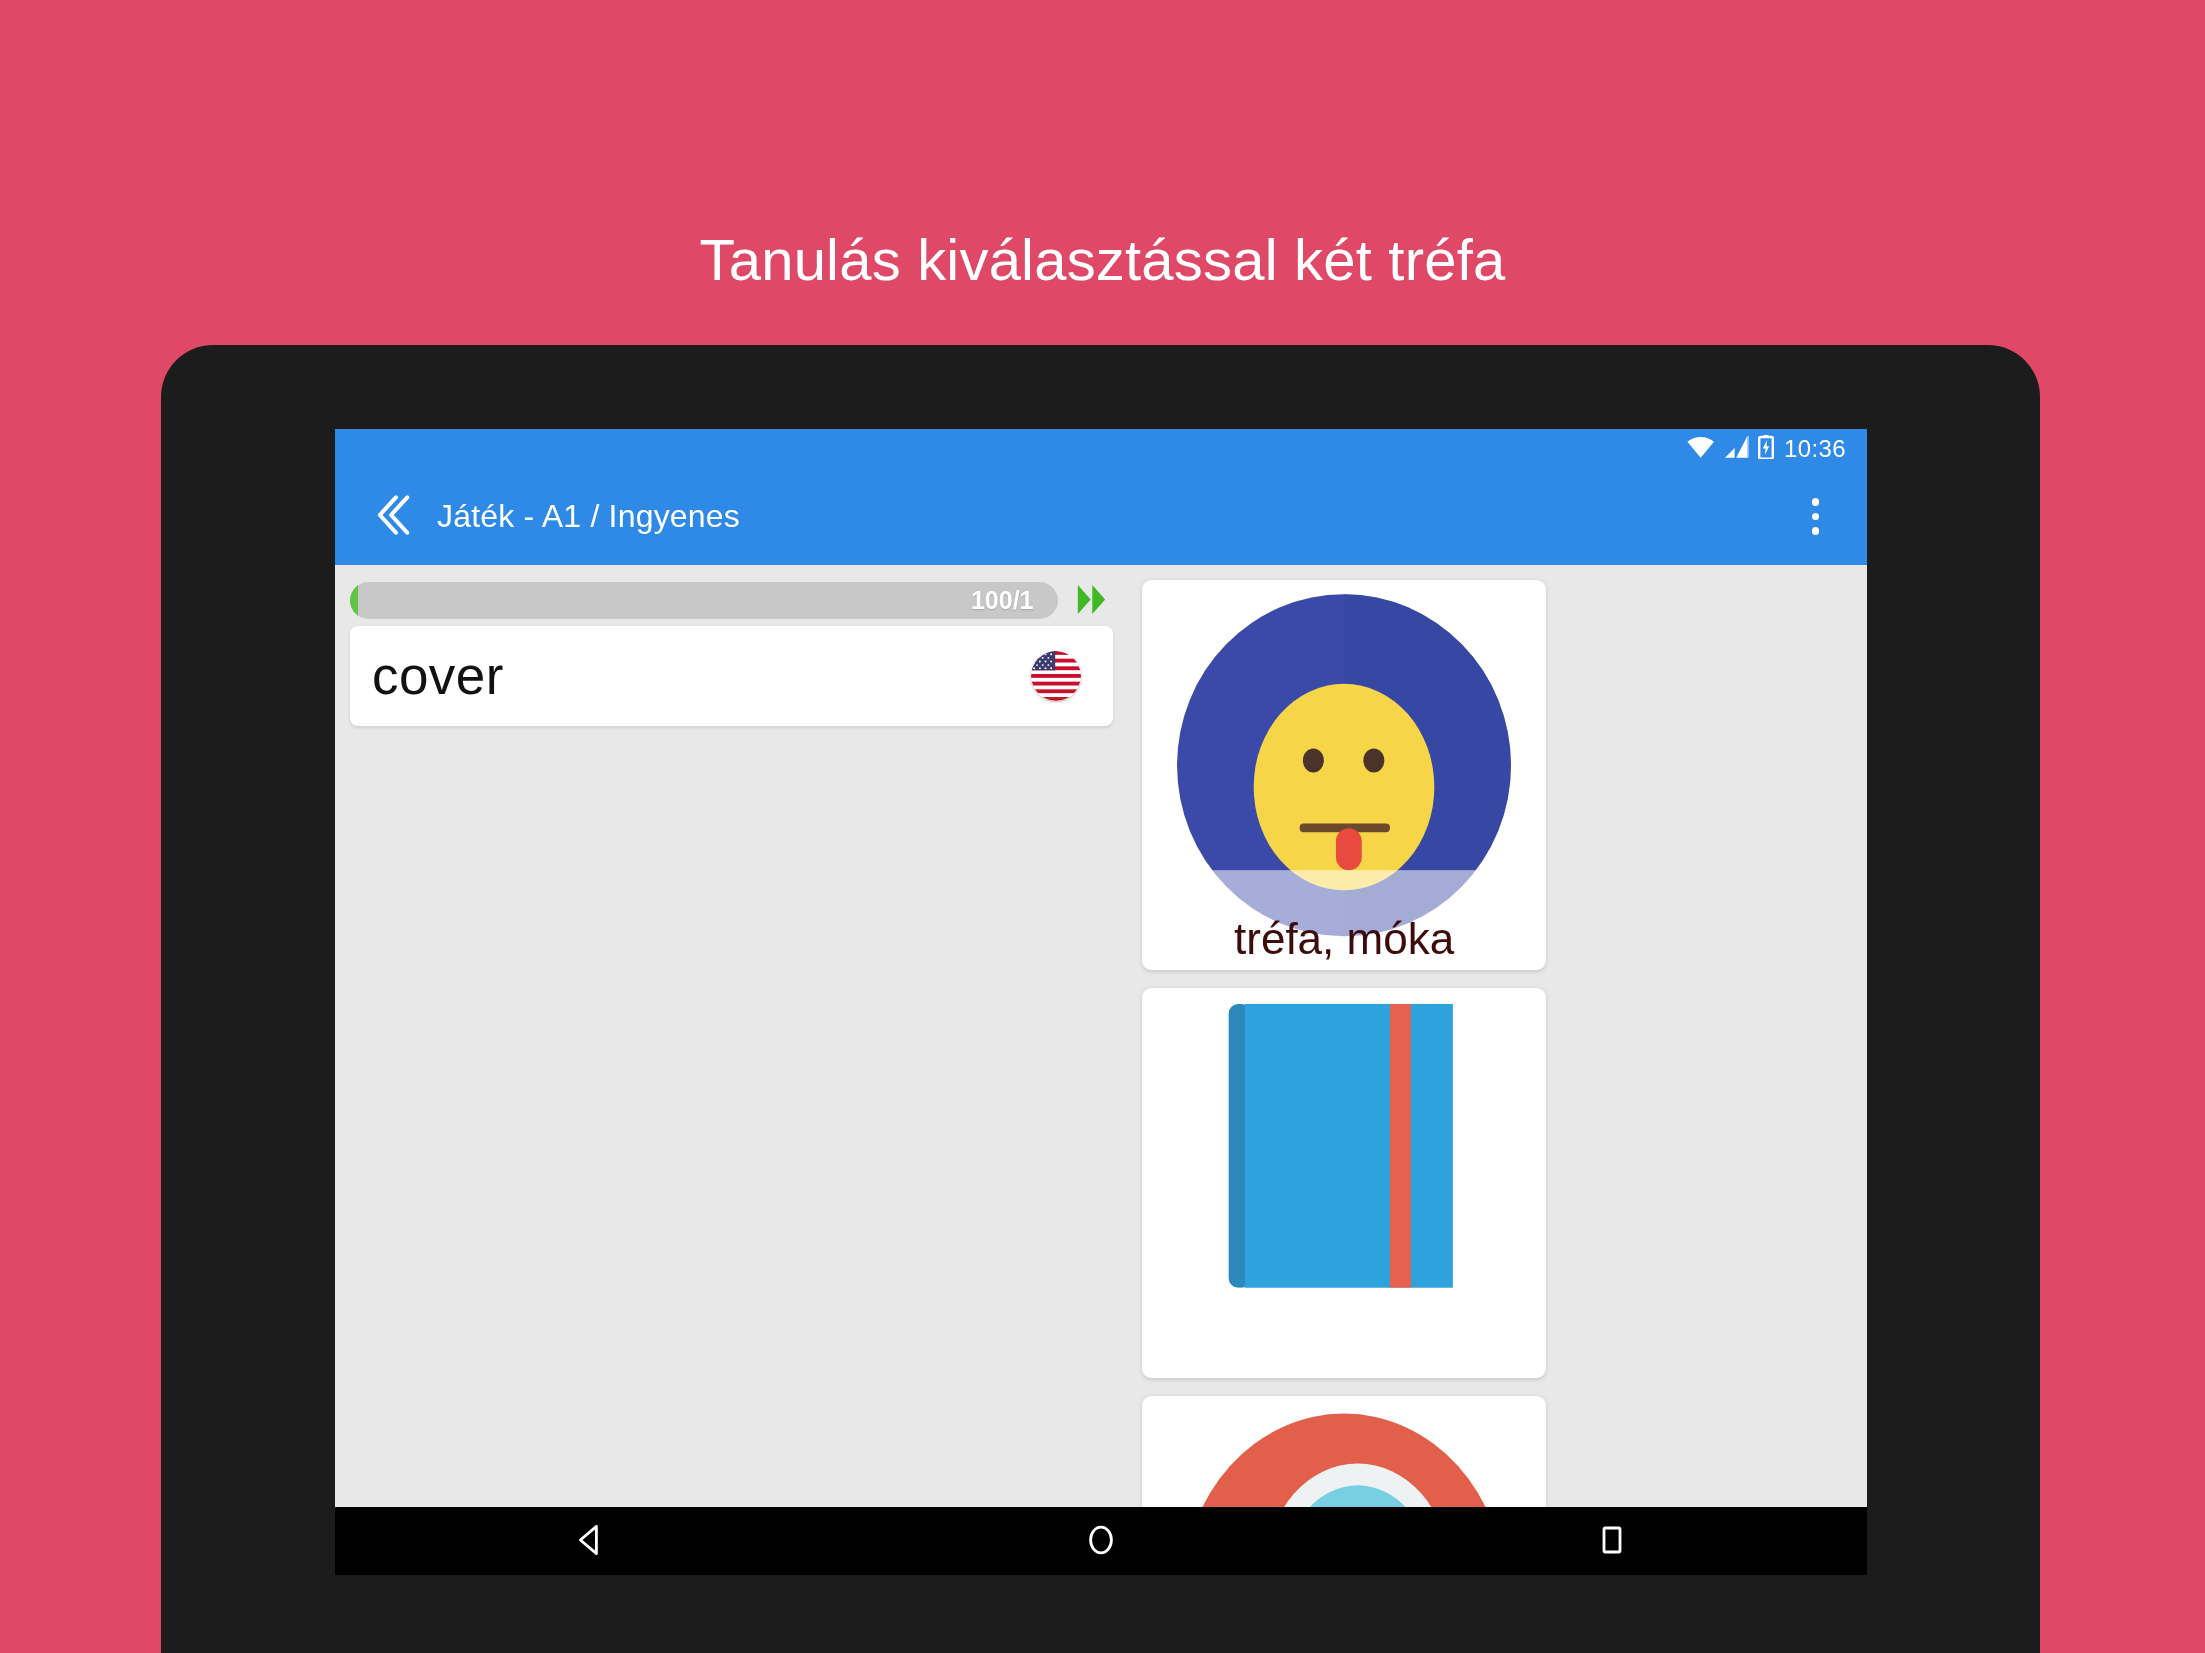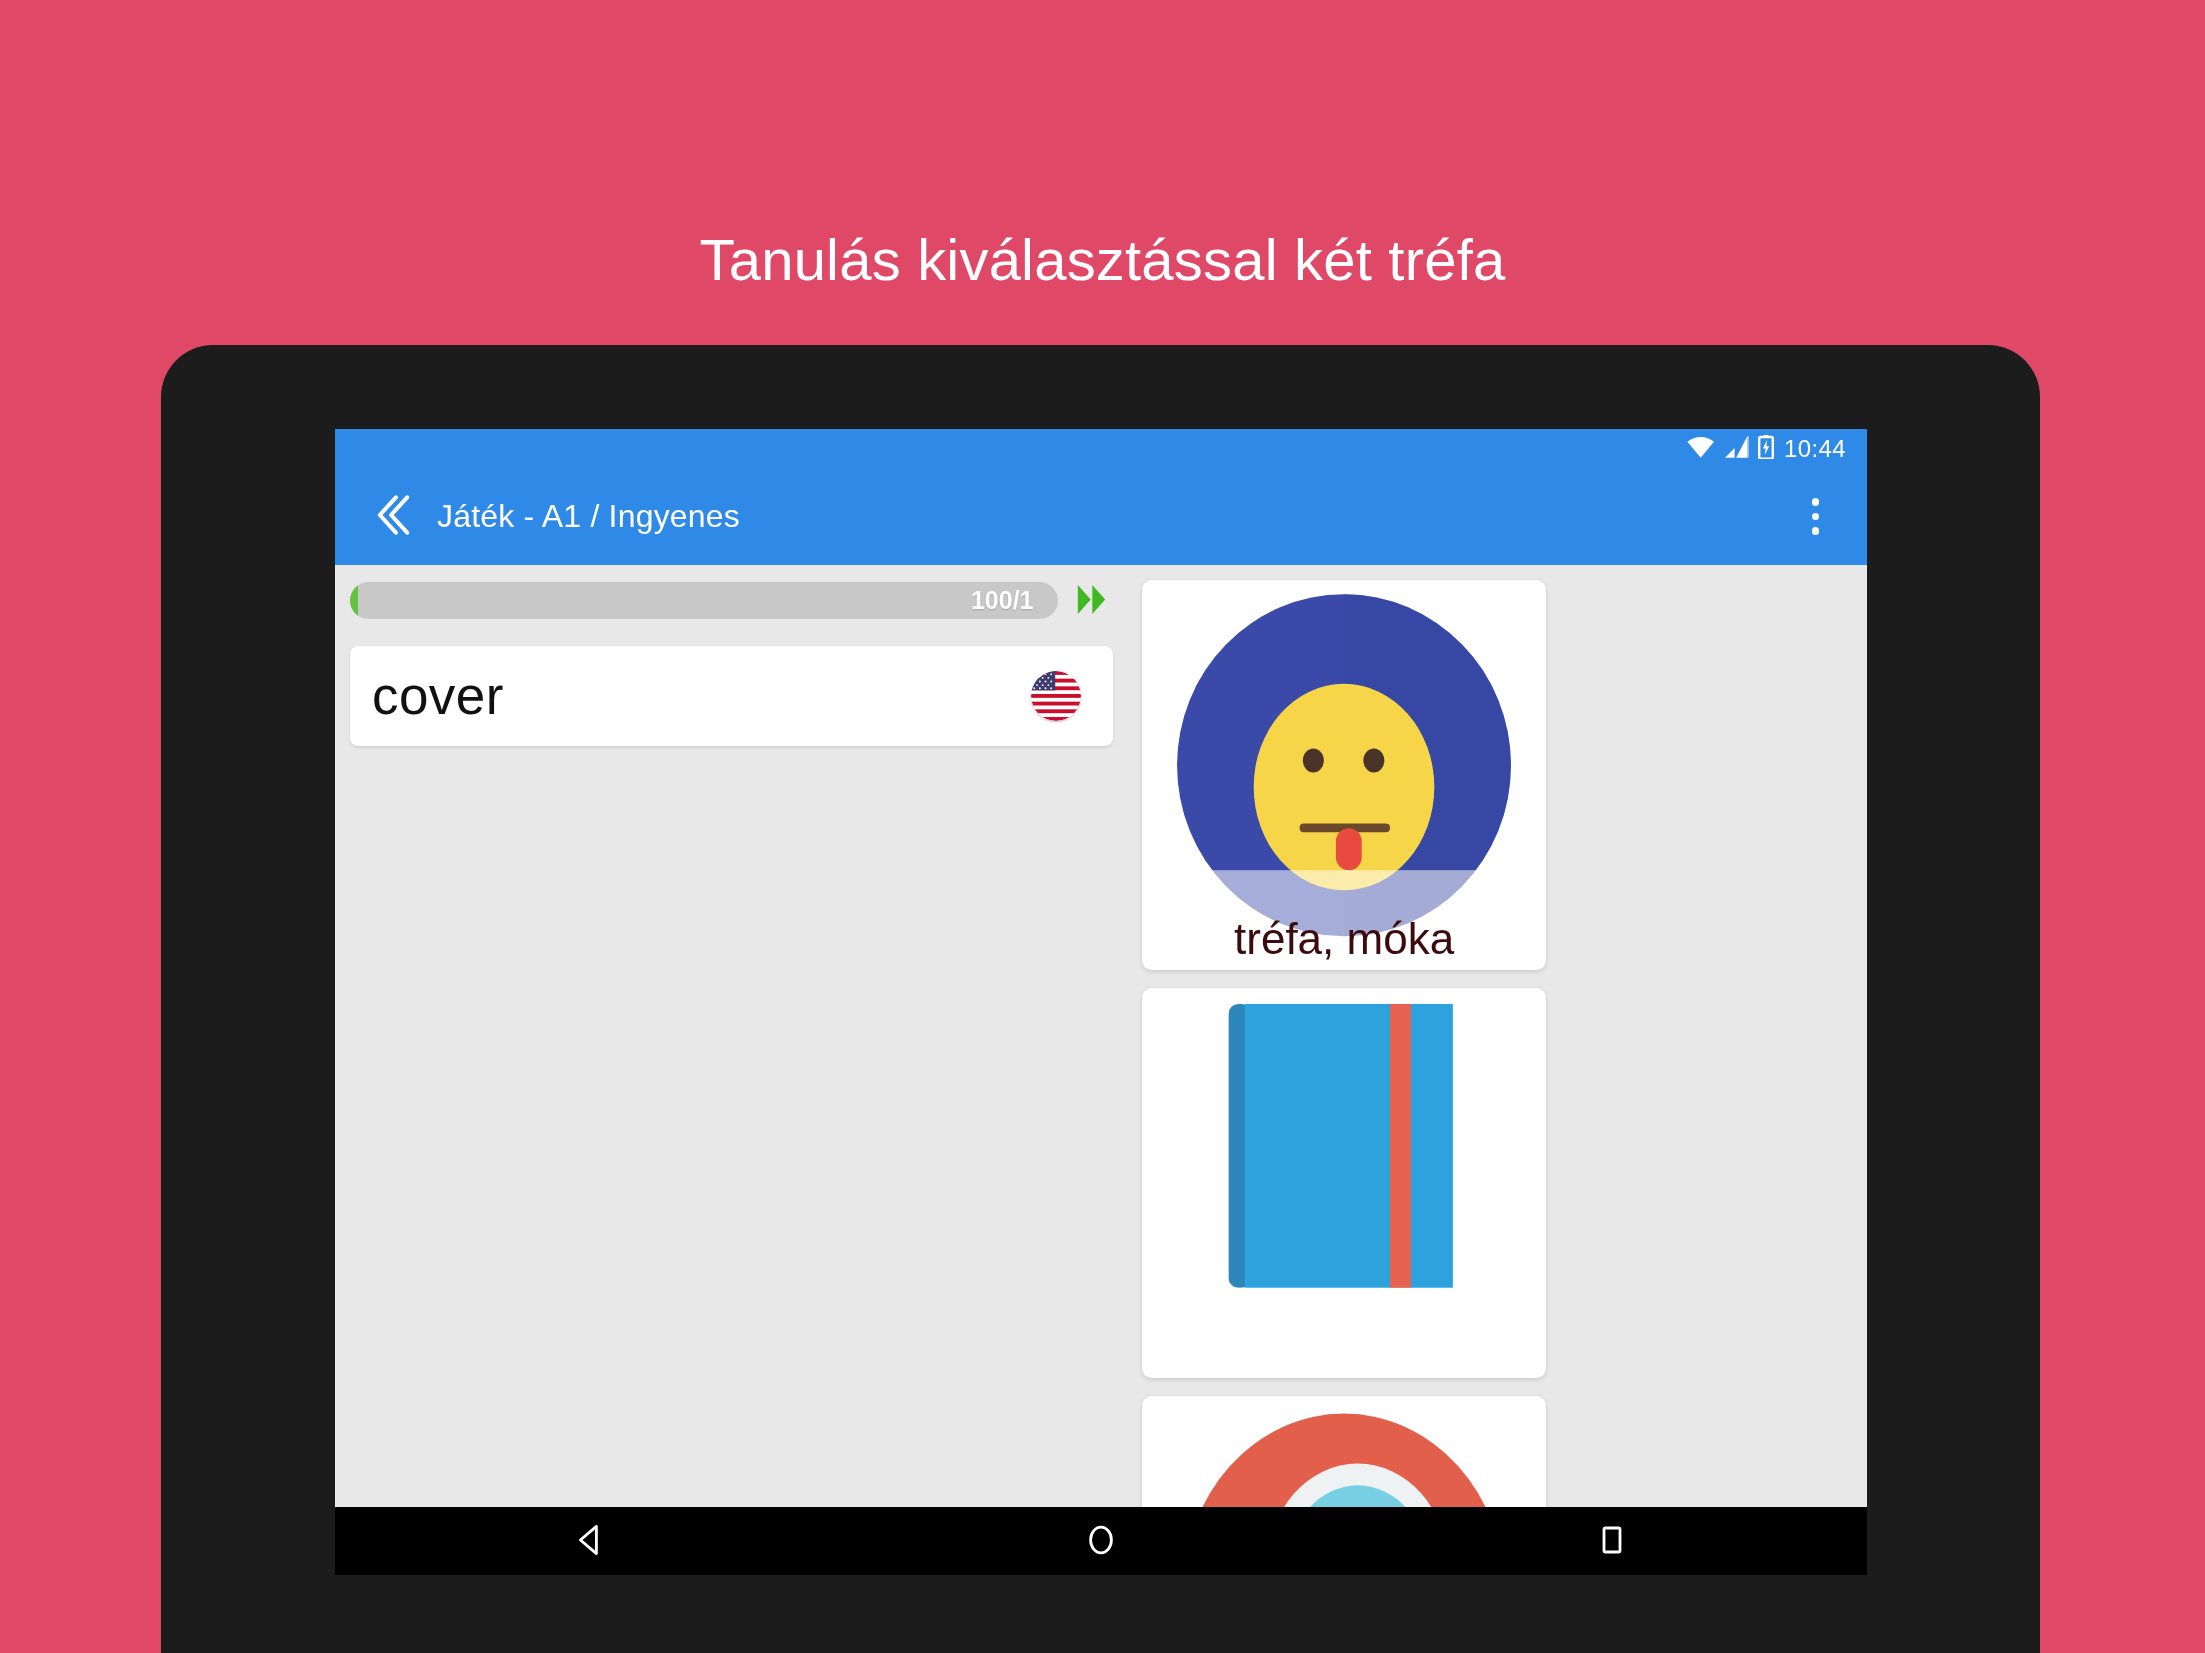--- a/index.html
+++ b/index.html
@@ -87,21 +87,21 @@
   .progress-fill {
     position: absolute; left: 0; top: 0; height: 100%; width: 1.2%;
     background: #64c342; border-radius: 18.6px 0 0 18.6px;
   }
   .progress-label { color: #ffffff; font-size: 25px; font-weight: 600; position: relative; z-index: 2;
     text-shadow: 0 0.8px 1.6px rgba(0,0,0,.18); }
   .next-btn { width: 42px; height: 42px; display: flex; align-items: center; justify-content: center; }
 
   
   .word-card {
-    margin-top: 24px; height: 100px; background: #ffffff; border-radius: 8px;
+    margin-top: 4px; height: 100px; background: #ffffff; border-radius: 8px;
     display: flex; align-items: center; justify-content: space-between;
     padding: 0 32px 0 22.6px;
     box-shadow: 0 1.6px 3.2px rgba(0,0,0,.10);
   }
   .word-text { font-size: 53px; color: #111; letter-spacing: 0.4px; }
   .flag-icon { width: 50px; height: 50px; border-radius: 50%; overflow: hidden;
     box-shadow: 0 0.8px 2.4px rgba(0,0,0,.3); }
 
   
   .answer-card {
@@ -151,21 +151,21 @@
           <path d="M12 15 L12 27 L0 27 Z" fill="#ffffff"></path>
         </svg>
       </span>
       <span class="sb-icon">
         <svg width="16" height="24" viewBox="0 0 20 30">
           <rect x="7" y="0" width="6" height="3" fill="#ffffff"></rect>
           <rect x="1.5" y="2.5" width="17" height="27" rx="2" fill="none" stroke="#ffffff" stroke-width="3"></rect>
           <path d="M11.5 6 L6 17 L9.5 17 L8.5 25 L14 14 L10.5 14 Z" fill="#ffffff"></path>
         </svg>
       </span>
-      <span class="sb-time">10:44</span>
+      <span class="sb-time">10:36</span>
     </div>
 
     <div class="appbar">
       <div class="back-btn">
         <span>
           <svg width="37" height="42" viewBox="0 0 46 52">
             <path d="M26 4 L6 26 L26 48" fill="none" stroke="#ffffff" stroke-width="5" stroke-linecap="round" stroke-linejoin="round"></path>
             <path d="M40 4 L20 26 L40 48" fill="none" stroke="#ffffff" stroke-width="5" stroke-linecap="round" stroke-linejoin="round"></path>
           </svg>
         </span>

